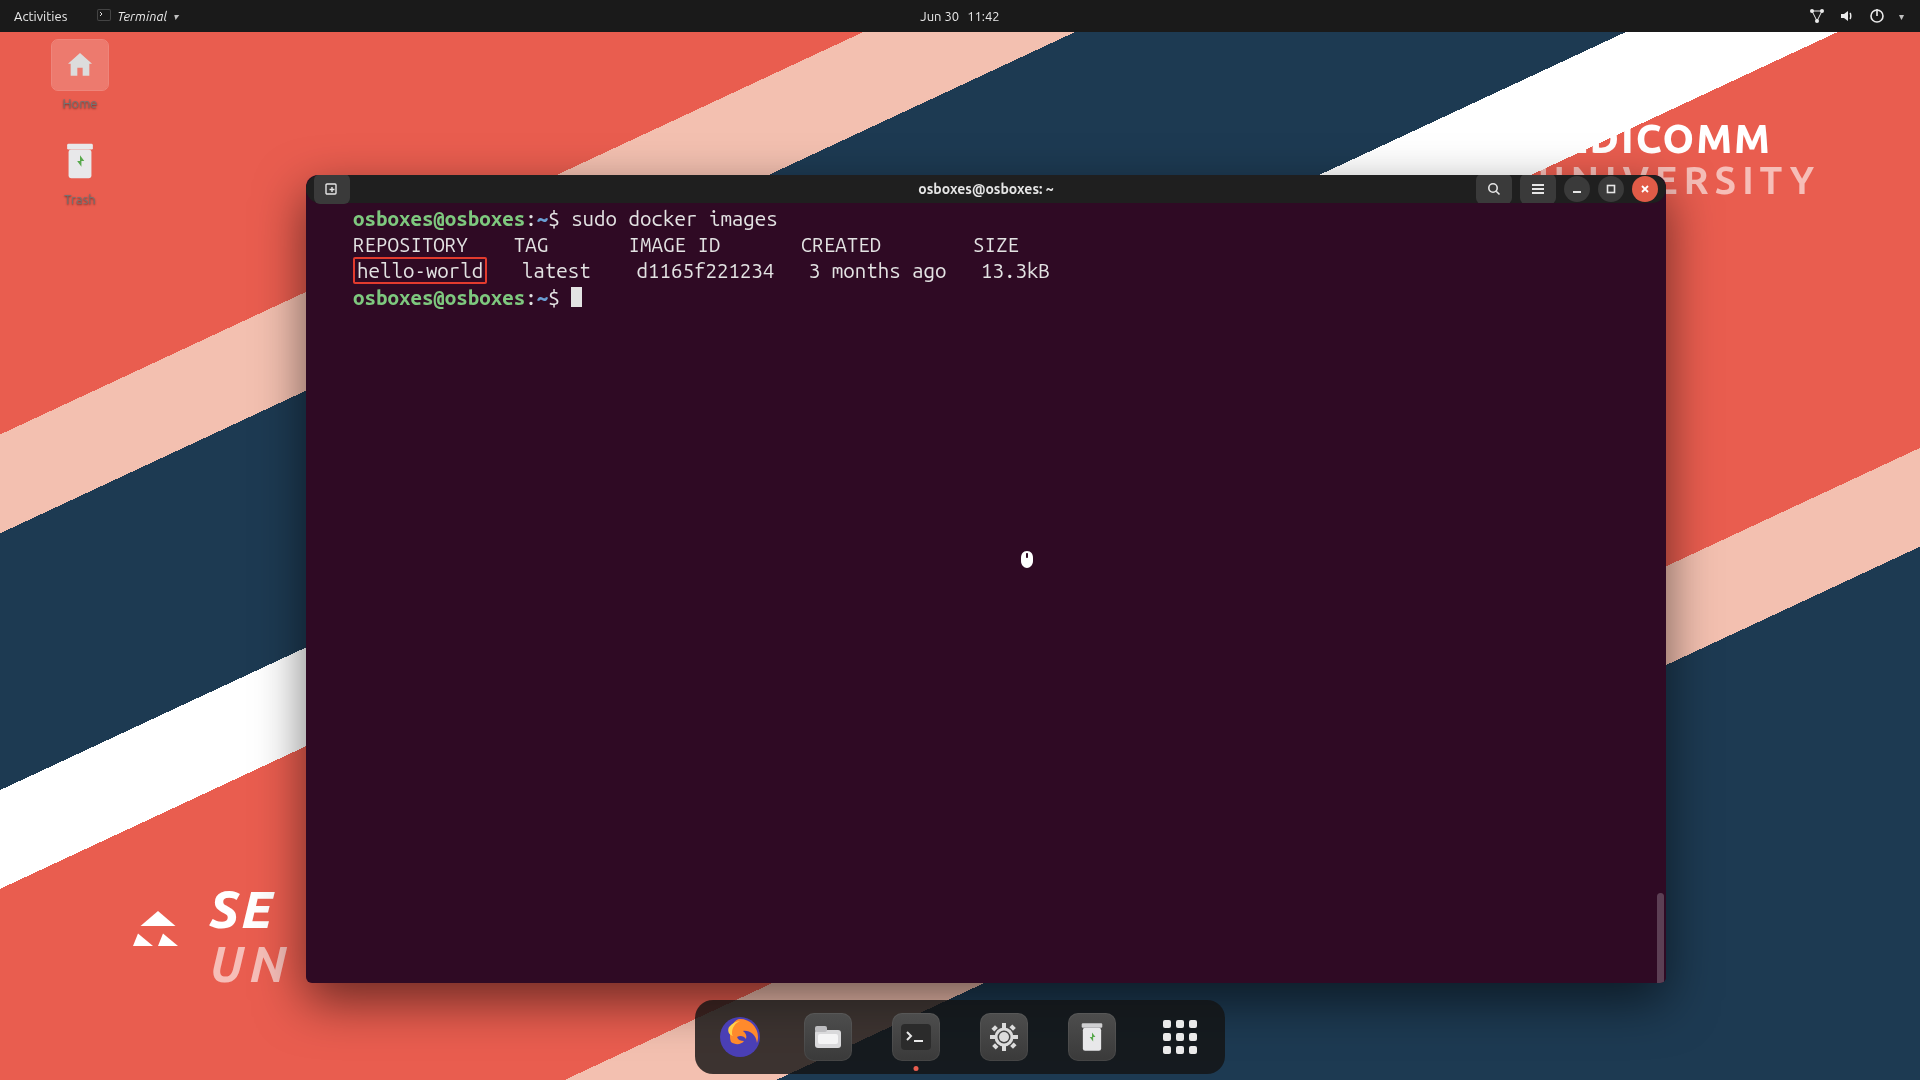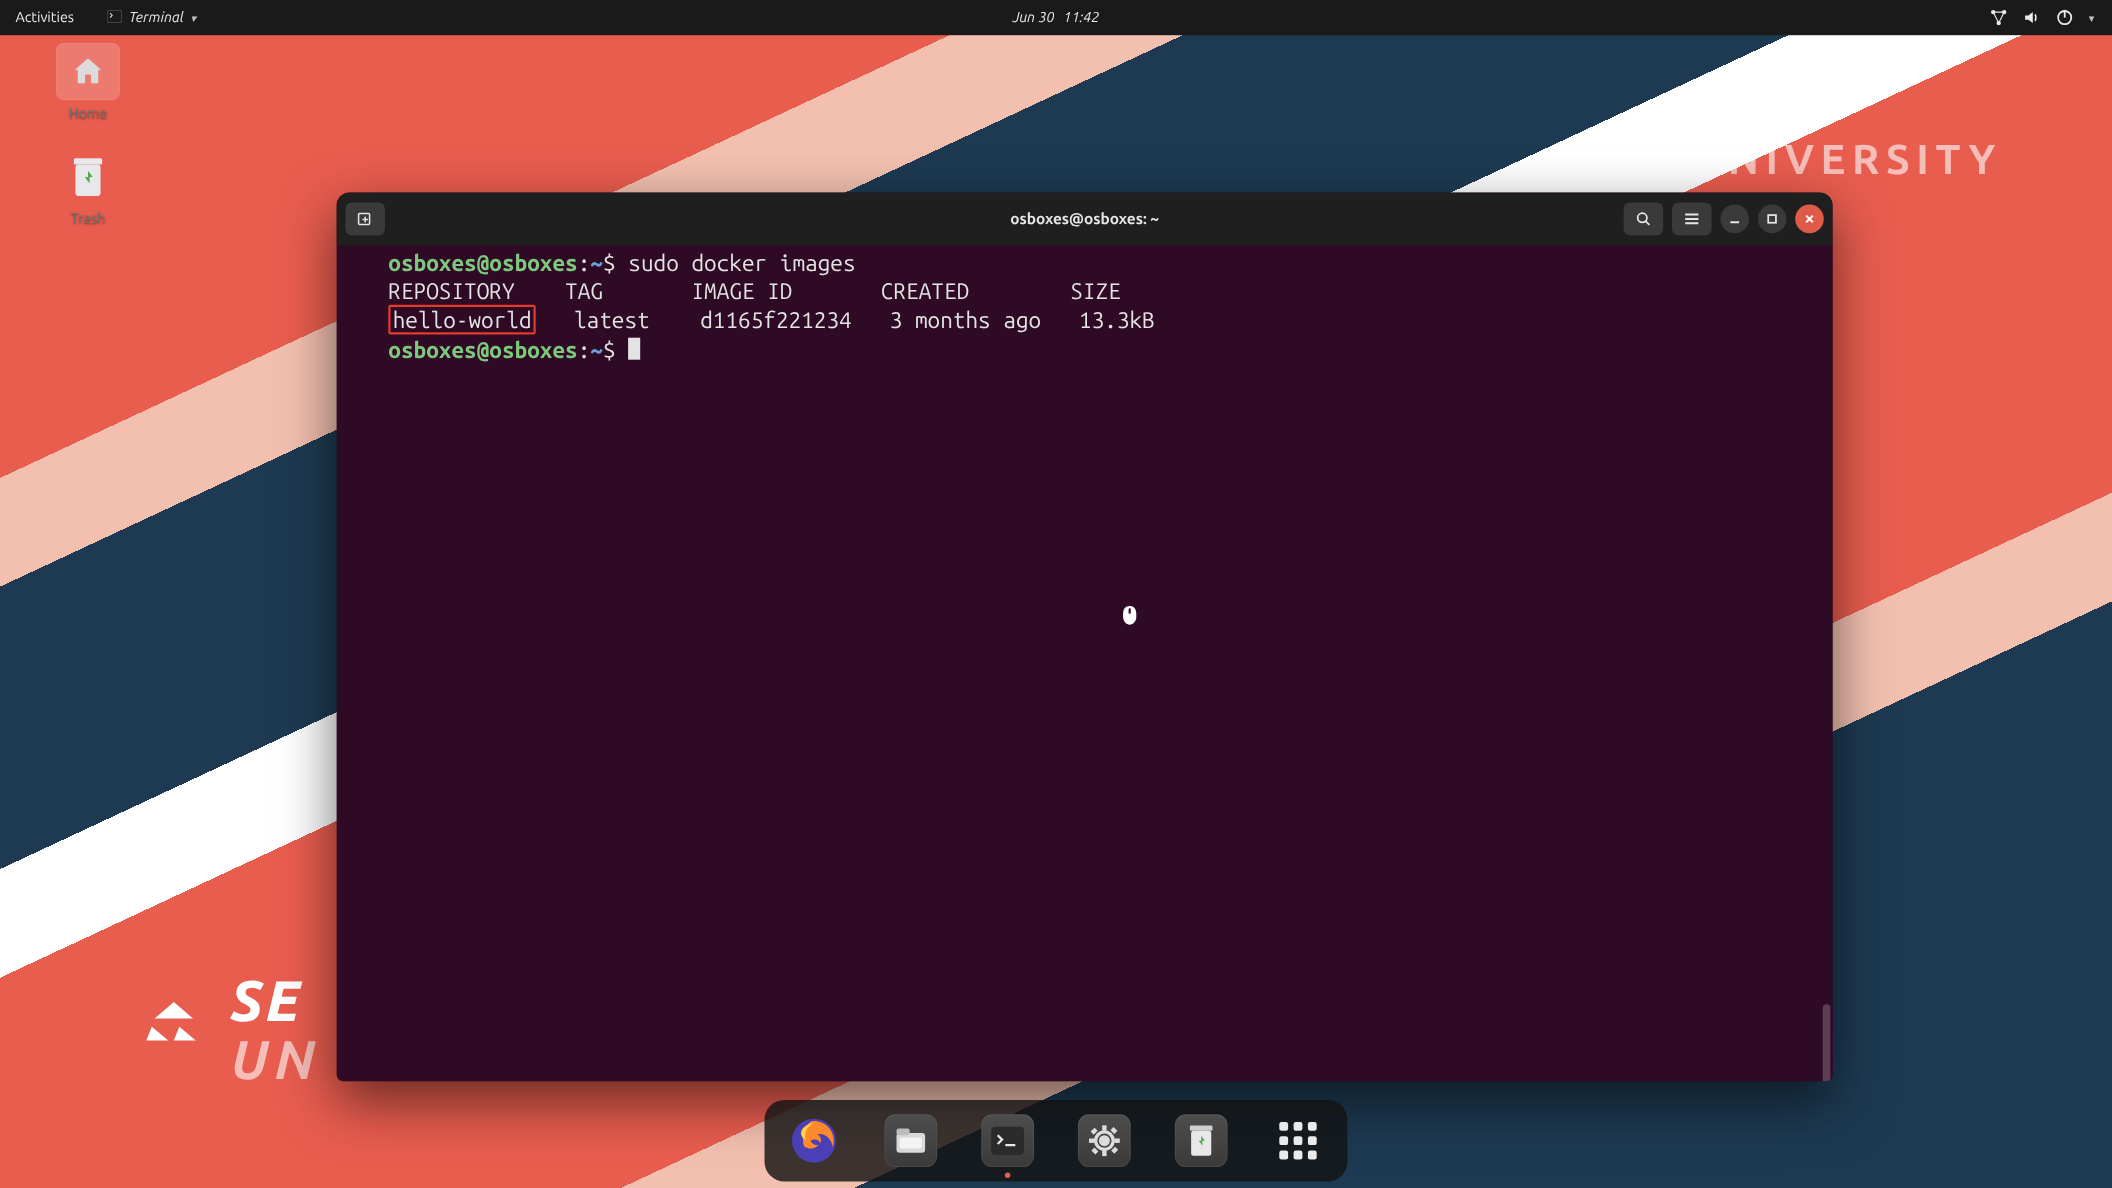--- a/index.html
+++ b/index.html
@@ -20,21 +20,21 @@
         #1d3a52 73%, #1d3a52 100%);
   }
 
   
   .topbar {
     position: absolute; top: 0; left: 0; right: 0; height: 27px;
     background: #1a1a1a; color: #eaeaea; font-size: 13px;
     display: flex; align-items: center; padding: 16px 6px; z-index: 10;
   }
   .topbar .left { display:flex; align-items:center; gap:14px; }
-  .topbar .center { position:absolute; left:50%; transform:translateX(-50%); display:flex; gap:8px;font-style:italic; }
+  .topbar .center { position:absolute; left:50%; transform:translateX(-50%); display:flex; gap:8px; }
   .topbar .right { margin-left:auto; display:flex; align-items:center; gap:14px; padding-right:10px; }
   .topbar .item { padding: 2px 8px; border-radius:4px; cursor: default; }
   .appmenu { display:flex; align-items:center; gap:6px;font-style:italic; }
   .chev { font-size:10px; opacity:.8; }
   .tray-icon { width:16px; height:16px; display:inline-flex; align-items:center; justify-content:center; }
   .tray-icon svg { fill:#eaeaea; }
 
   
   .desktop-icons { position:absolute; top:40px; left:30px; z-index:2; }
   .dicon { width:100px; text-align:center; margin-bottom:26px; color:#737373; font-size:13px; text-shadow:0 1px 2px rgba(0,0,0,.6); }
@@ -56,22 +56,22 @@
   .term {
     position:absolute; left:306px; top:175px; width:1360px; height:808px;
     background:#2f0a24;
     border-radius:12px 12px 6px 6px;
     box-shadow: 0 18px 50px rgba(0,0,0,.55);
     z-index:5;
     display:flex; flex-direction:column;
     overflow:hidden;
   }
   .term-titlebar {
-    height:48px; background:#1f1f1f; display:flex; align-items:center; padding:0 8px; gap:8px;
-    color:#e6e6e6; font-size:14px;
+    height:28px; background:#1f1f1f; display:flex; align-items:center; padding:0 8px; gap:8px;
+    color:#e6e6e6; font-size:14px;border-radius:15px;
   }
   .ttl-btn { width:36px; height:30px; border-radius:6px; background:#3a3a3a; display:flex; align-items:center; justify-content:center; }
   .ttl-btn svg { fill:#e6e6e6; }
   .ttl-btn.round { width:26px; height:26px; border-radius:50%; }
   .ttl-btn.close { background:#e05b47; }
   .ttl-btn.close svg { fill:#fff; }
   .ttl-title { position:absolute; left:50%; transform:translateX(-50%); font-weight:600; }
   .ttl-right { margin-left:auto; display:flex; align-items:center; gap:8px; }
 
   .term-body {
@@ -175,20 +175,21 @@
 
 <div class="brand big">
   <span class="logo">
     <svg viewBox="0 0 48 48" width="60" height="60">
         <path d="M24 4l14 12H10z"></path>
         <path d="M8 22l12 10H4z"></path>
         <path d="M28 22l12 10H24z"></path>
       </svg>
   </span>
   <span>
+    <span>SEDICOMM</span>
     <span class="sub">UNIVERSITY</span>
   </span>
 </div>
 <div class="brand small">
   <span class="logo">
     <svg viewBox="0 0 48 48" width="60" height="60">
         <path d="M24 4l14 12H10z" fill="#fff"></path>
         <path d="M8 22l12 10H4z" fill="#fff"></path>
         <path d="M28 22l12 10H24z" fill="#fff"></path>
       </svg>

